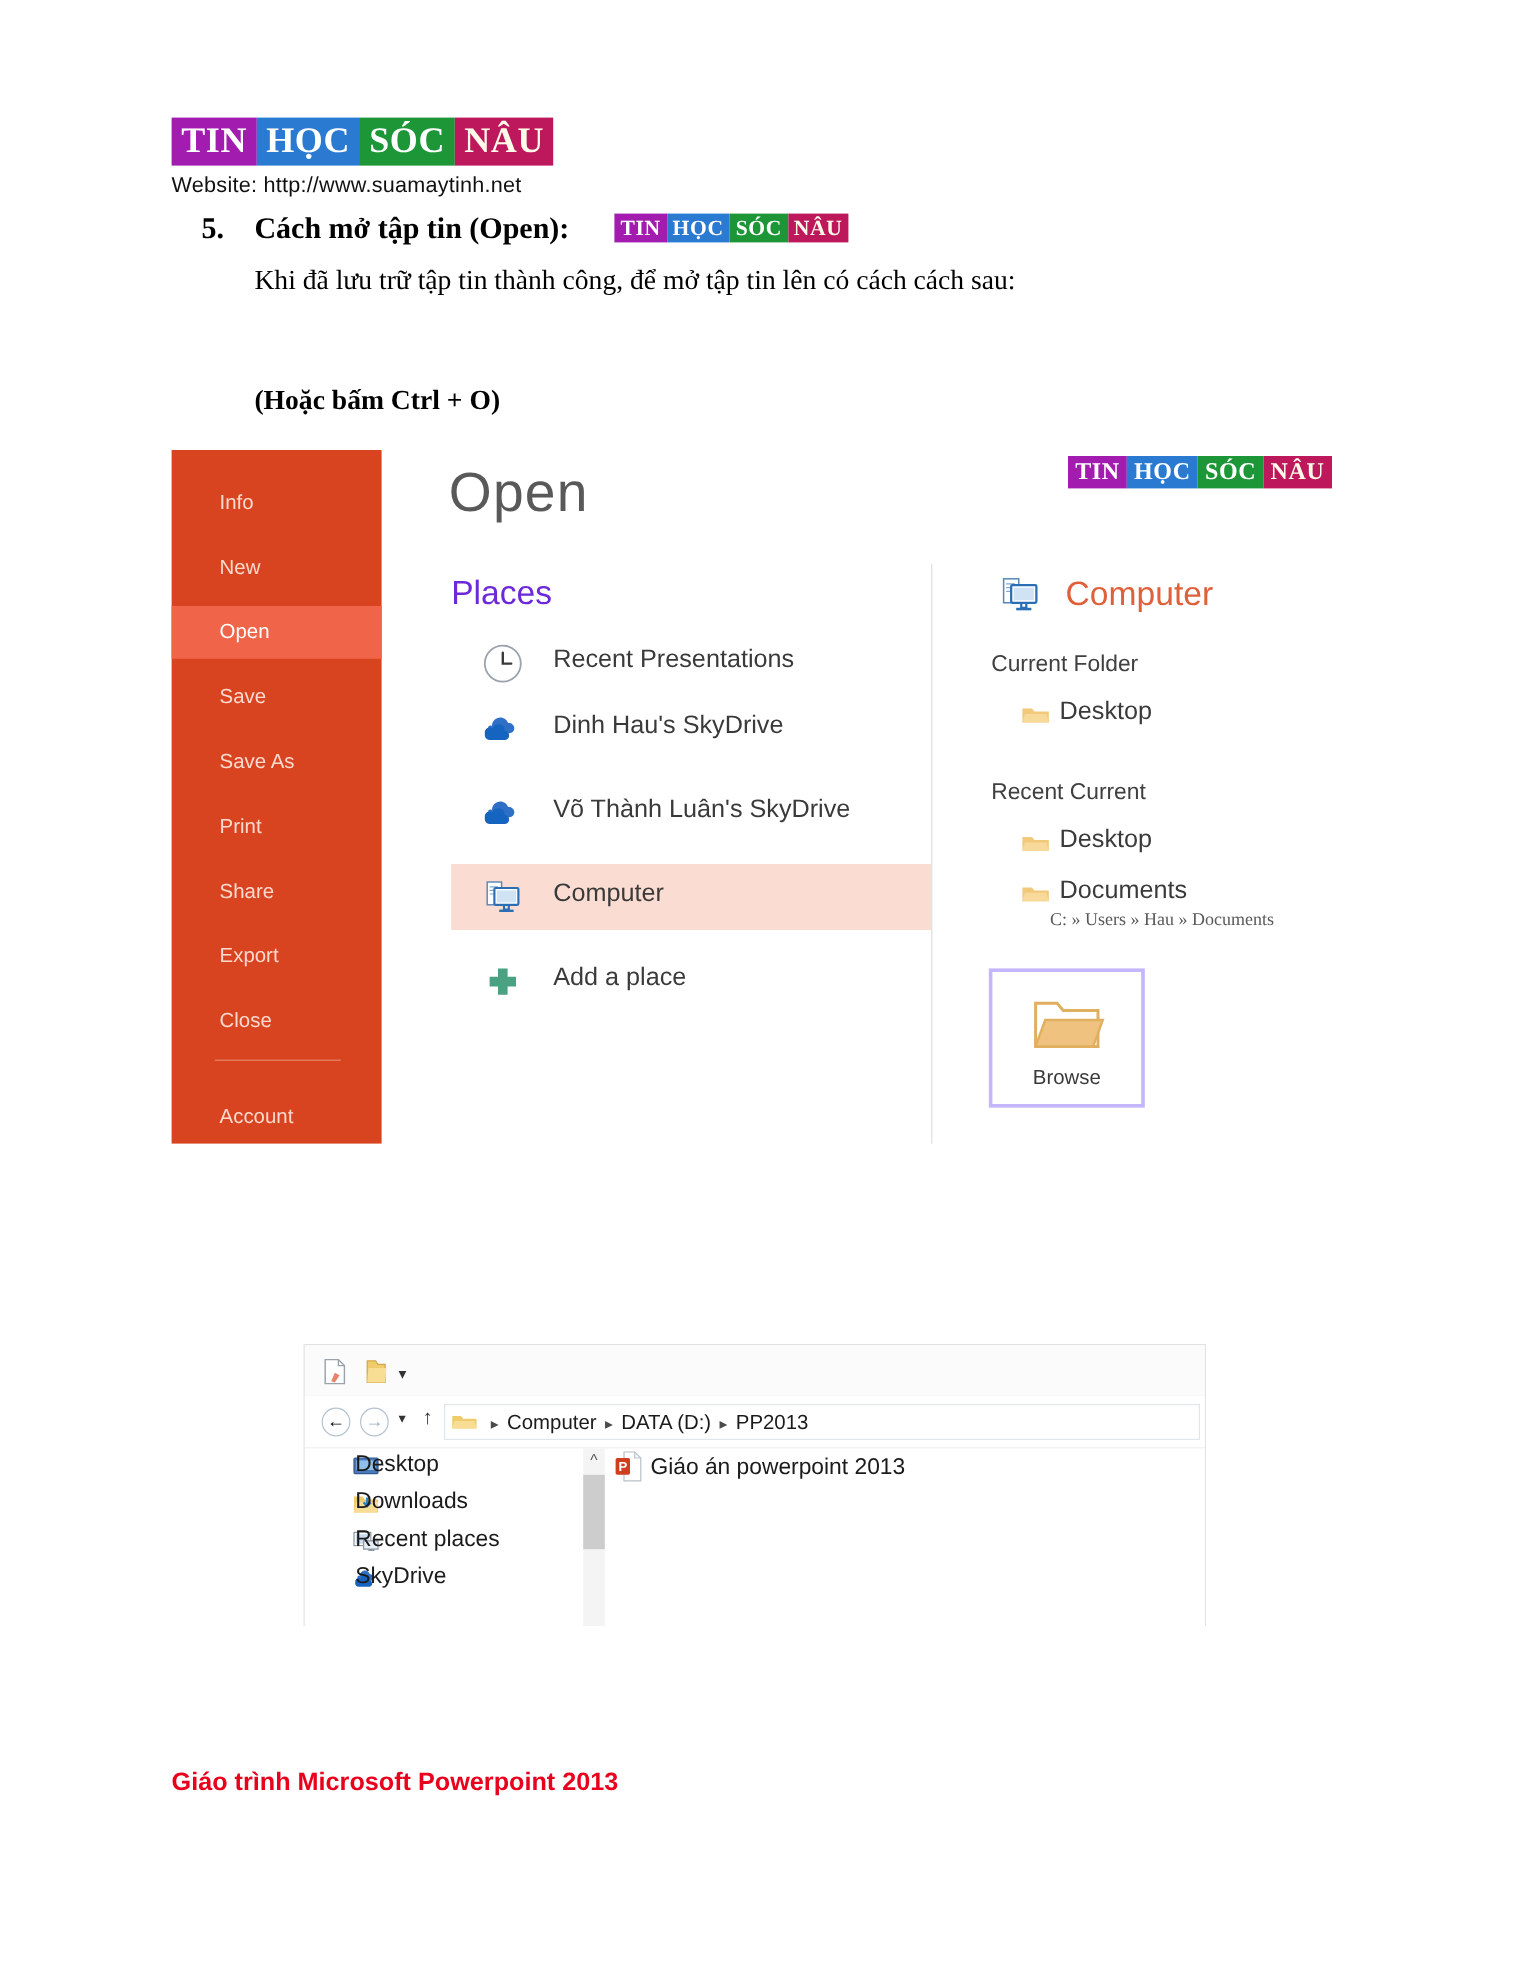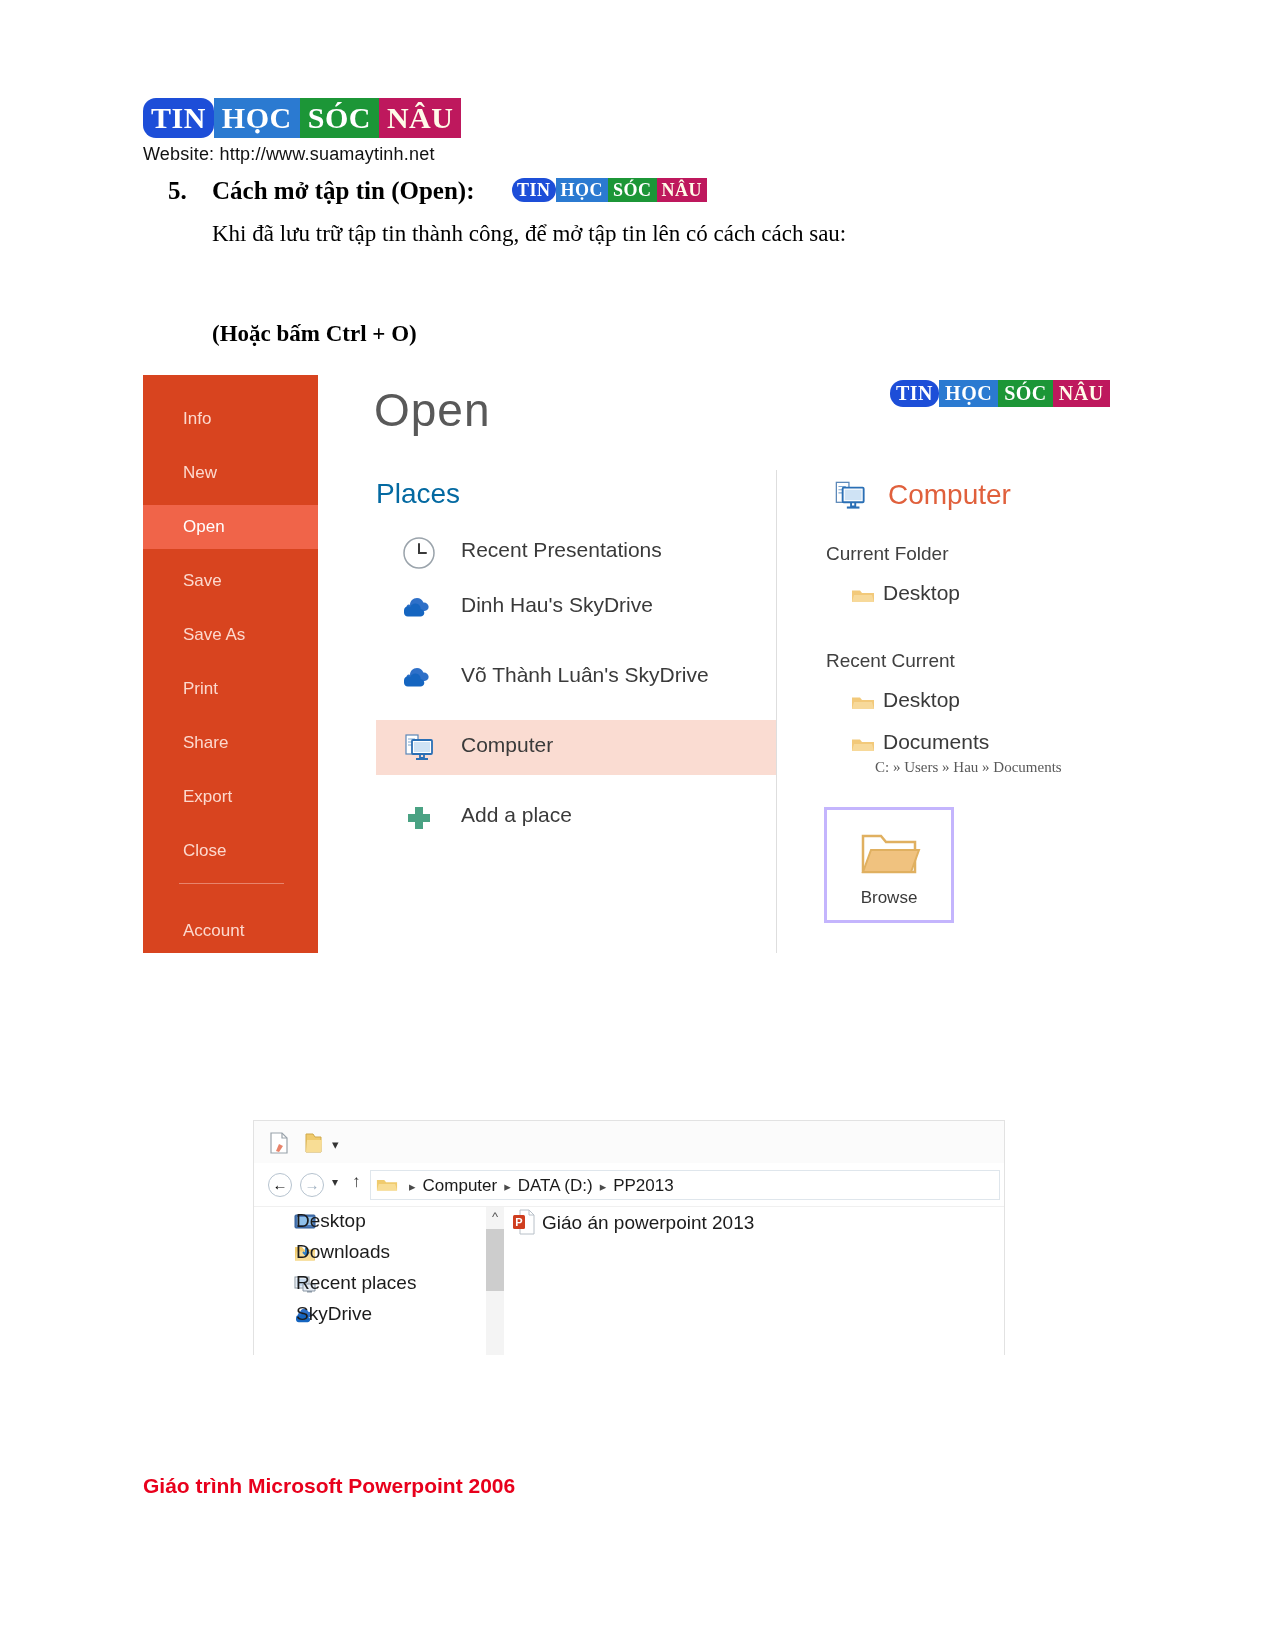--- a/index.html
+++ b/index.html
@@ -9,21 +9,21 @@
     font-family:"Liberation Serif", serif;
     position:relative;
     overflow:hidden;
   }
   .page{position:relative; width:1274px; height:1649px;}
 
   
   .brand{display:inline-flex; height:40px; line-height:40px; font-family:"Liberation Serif", serif;
          font-weight:bold; font-size:30px; letter-spacing:.5px;}
   .brand span{display:inline-block; padding:0 8px; color:#ffffff;}
-  .brand .b-tin{background:#1d4ed8;border-radius:13px;}
+  .brand .b-tin{background:#a21caf;}
   .brand .b-hoc{background:#2b7ad1;}
   .brand .b-soc{background:#1c9637;}
   .brand .b-nau{background:#be185d; color:#fffbe8;}
 
   .brand.small{height:27px; line-height:27px; font-size:20px;}
   .brand.small span{padding:0 6px;}
   .brand.tiny{height:24px; line-height:24px; font-size:18px;}
   .brand.tiny span{padding:0 5px;}
 
   #hdr-logo{position:absolute; left:143px; top:98px;}
@@ -47,21 +47,21 @@
   .side-item{position:absolute; left:0; width:175px; height:44px; line-height:44px;
              color:#fcd9ce; font-family:"Liberation Sans",sans-serif; font-size:17px; padding-left:40px;
              box-sizing:border-box;}
   .side-item.active{background:#f06449; color:#ffffff;}
   .side-sep{position:absolute; left:36px; top:508px; width:105px; height:1px; background:#e8846c;}
 
   #ppt-title{position:absolute; left:231px; top:8px; font-family:"Liberation Sans",sans-serif;
              font-size:46px; color:#595959; letter-spacing:1px;}
 
   #places-head{position:absolute; left:233px; top:103px; font-family:"Liberation Sans",sans-serif;
-               font-size:28px; color:#0369a1;}
+               font-size:28px; color:#6d28d9;}
   .place{position:absolute; left:233px; width:400px; height:55px;}
   .place .ptxt{position:absolute; left:85px; top:13px; font-family:"Liberation Sans",sans-serif;
                font-size:21px; color:#3a3a3a;}
   .place.sel{background:#fadcd2;}
   .pic{position:absolute; left:22px; top:8px; width:42px; height:40px;}
 
   .divider{position:absolute; left:633px; top:95px; width:1px; height:483px; background:#dedede;}
 
   #comp-head{position:absolute; left:683px; top:100px;}
   #comp-head .ct{position:absolute; left:62px; top:4px; font-family:"Liberation Sans",sans-serif;
@@ -329,14 +329,14 @@
     </div>
   </div>
 
   <div class="brand tiny" id="exp-logo">
     <span class="b-tin">TIN</span>
       <span class="b-hoc">HỌC</span>
       <span class="b-soc">SÓC</span>
       <span class="b-nau">NÂU</span>
   </div>
 
-  <div id="footer">Giáo trình Microsoft Powerpoint 2006</div>
+  <div id="footer">Giáo trình Microsoft Powerpoint 2013</div>
 </div>
 
 </body></html>

